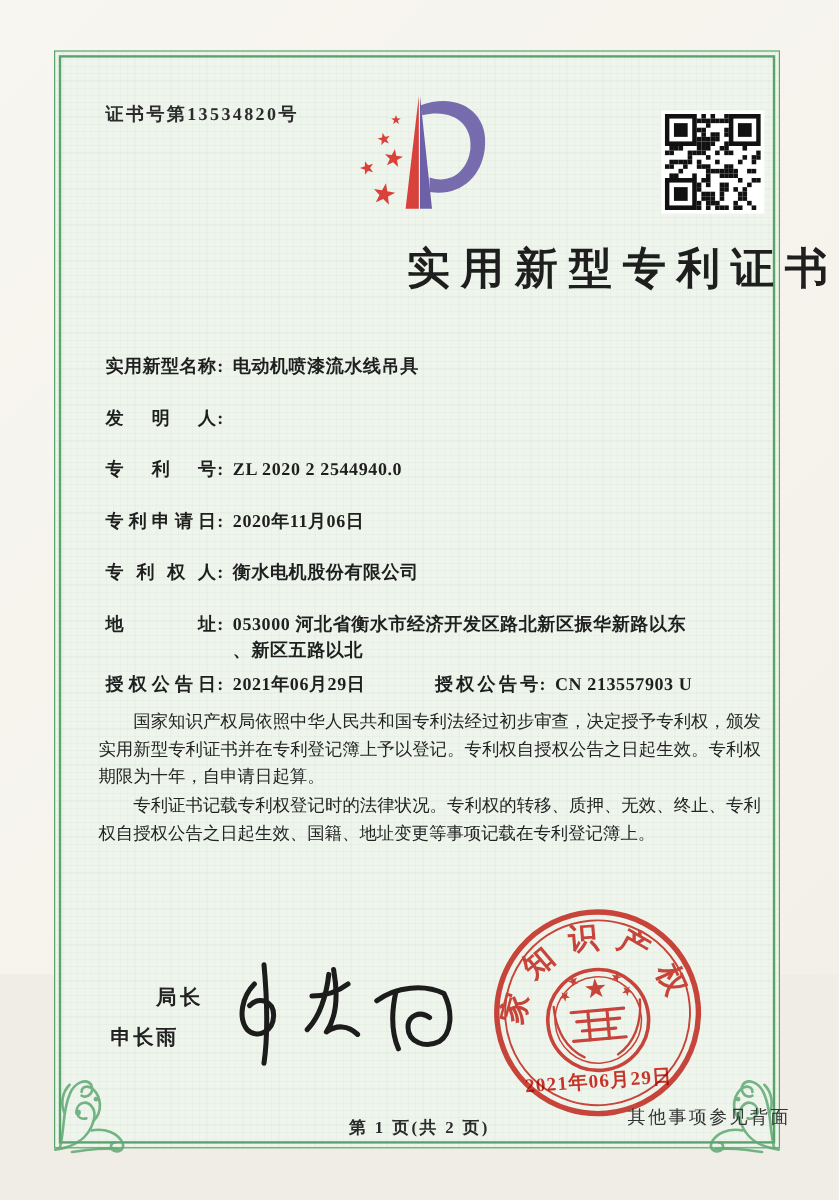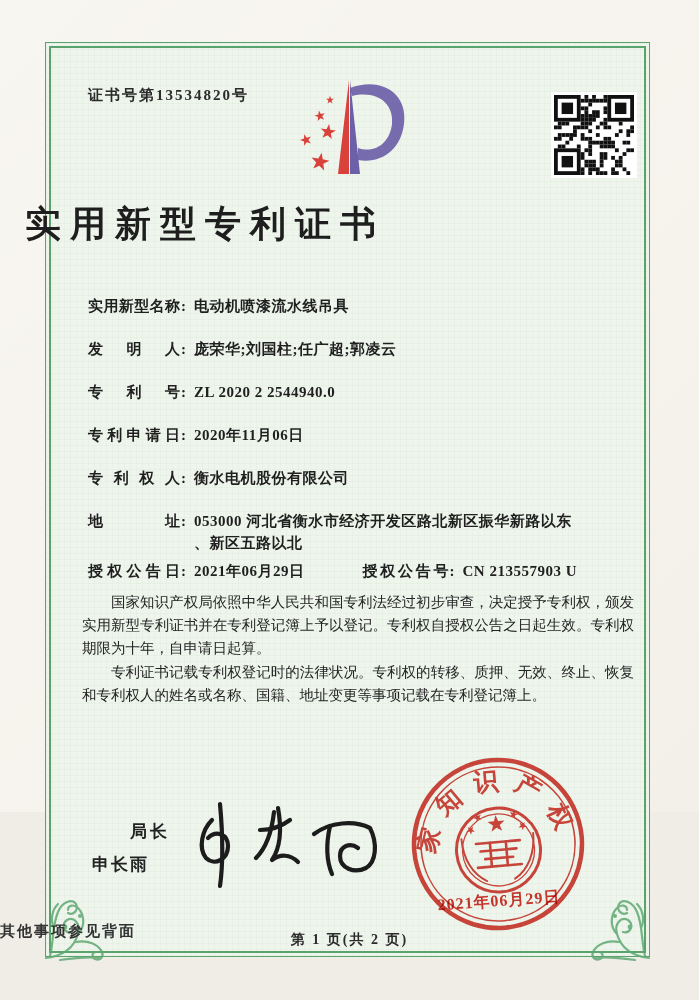--- a/index.html
+++ b/index.html
@@ -33,21 +33,21 @@
 
   
   .cert-no {
     position:absolute; left:88px; top:86px;
     font-size:15px; font-weight:700; letter-spacing:2px; color:#2b2b2b;
   }
   .logo { position:absolute; left:286px; top:74px; width:130px; height:112px; }
   .qr   { position:absolute; left:551px; top:92px; width:86px; height:86px; background:#fff; padding:3px; }
   .title {
     position:absolute; left:16px; right:0; top:200px;
-    text-align:left; font-size:36px; font-weight:700;
+    text-align:right; font-size:36px; font-weight:700;
     letter-spacing:9px; color:#1e1e1e; text-indent:9px;
   }
 
   
   .fields { position:absolute; left:88px; top:295px; width:548px; font-size:15px; font-weight:700; color:#1f1f1f; }
   .frow { display:flex; align-items:flex-start; margin-bottom:21px; line-height:22px; }
   .flabel { display:inline-block; width:92px; text-align-last:justify; text-align:justify; flex:none; }
   .fcolon { flex:none; margin:0 8px 0 1px; }
   .fvalue { letter-spacing:.5px; }
   .frow.addr { margin-bottom:6px; }
@@ -72,21 +72,21 @@
   
   .seal { position:absolute; left:404px; top:750px; width:188px; height:188px; mix-blend-mode:multiply; opacity:.92; transform:rotate(-5deg); }
   .seal-date {
     position:absolute; left:414px; top:891px; width:170px; text-align:center;
     color:#d4372e; font-size:16px; font-weight:700; letter-spacing:1px;
     transform:rotate(-4deg); mix-blend-mode:multiply;
   }
 
   
   .page-no { position:absolute; left:0; right:0; top:931px; text-align:center; font-size:14px; font-weight:600; letter-spacing:2px; color:#2a2a2a; }
-  .back-note { position:absolute; left:0; right:40px; top:922px; text-align:left; font-size:15px; font-weight:700; letter-spacing:2px; color:#333; }
+  .back-note { position:absolute; left:0; right:40px; top:922px; text-align:right; font-size:15px; font-weight:400; letter-spacing:2px; color:#333; }
 </style>
 </head>
 <body>
 
 <div class="sheet">
 
   <div class="border-box">
 
     <svg class="corner-orn bl" viewBox="0 0 92 92">
       <g fill="none" stroke="#5fa873" stroke-width="2.2" stroke-linecap="round">
@@ -278,21 +278,20 @@
 
   <div class="fields">
     <div class="frow">
       <span class="flabel">实用新型名称</span>
         <span class="fcolon">:</span>
       <span class="fvalue">电动机喷漆流水线吊具</span>
     </div>
     <div class="frow">
       <span class="flabel">发明人</span>
         <span class="fcolon">:</span>
-      <span class="fvalue">庞荣华;刘国柱;任广超;郭凌云</span>
     </div>
     <div class="frow">
       <span class="flabel">专利号</span>
         <span class="fcolon">:</span>
       <span class="fvalue">ZL 2020 2 2544940.0</span>
     </div>
     <div class="frow">
       <span class="flabel">专利申请日</span>
         <span class="fcolon">:</span>
       <span class="fvalue">2020年11月06日</span>
@@ -315,21 +314,21 @@
       <span class="pair2">
         <span class="flabel">授权公告号</span>
           <span class="fcolon">:</span>
         <span class="fvalue">CN 213557903 U</span>
       </span>
     </div>
   </div>
 
   <div class="paras">
     <p>国家知识产权局依照中华人民共和国专利法经过初步审查，决定授予专利权，颁发实用新型专利证书并在专利登记簿上予以登记。专利权自授权公告之日起生效。专利权期限为十年，自申请日起算。</p>
-    <p>专利证书记载专利权登记时的法律状况。专利权的转移、质押、无效、终止、恢复和专利权人的姓名或名称、国籍、地址变更等事项记载在专利登记簿上。</p>
+    <p>专利证书记载专利权登记时的法律状况。专利权的转移、质押、无效、终止、专利权自授权公告之日起生效、国籍、地址变更等事项记载在专利登记簿上。</p>
   </div>
 
   <div class="director-title">局长</div>
   <div class="director-name">申长雨</div>
   <svg class="signature" viewBox="0 0 210 96">
     <g fill="none" stroke="#1c1c1c" stroke-width="4.2" stroke-linecap="round" stroke-linejoin="round">
 
       <path d="M30,24 C20,34 16,52 24,62 C32,70 46,64 46,50 C46,38 34,34 26,42"></path>
       <path d="M38,8 C40,30 42,62 38,90"></path>
 

